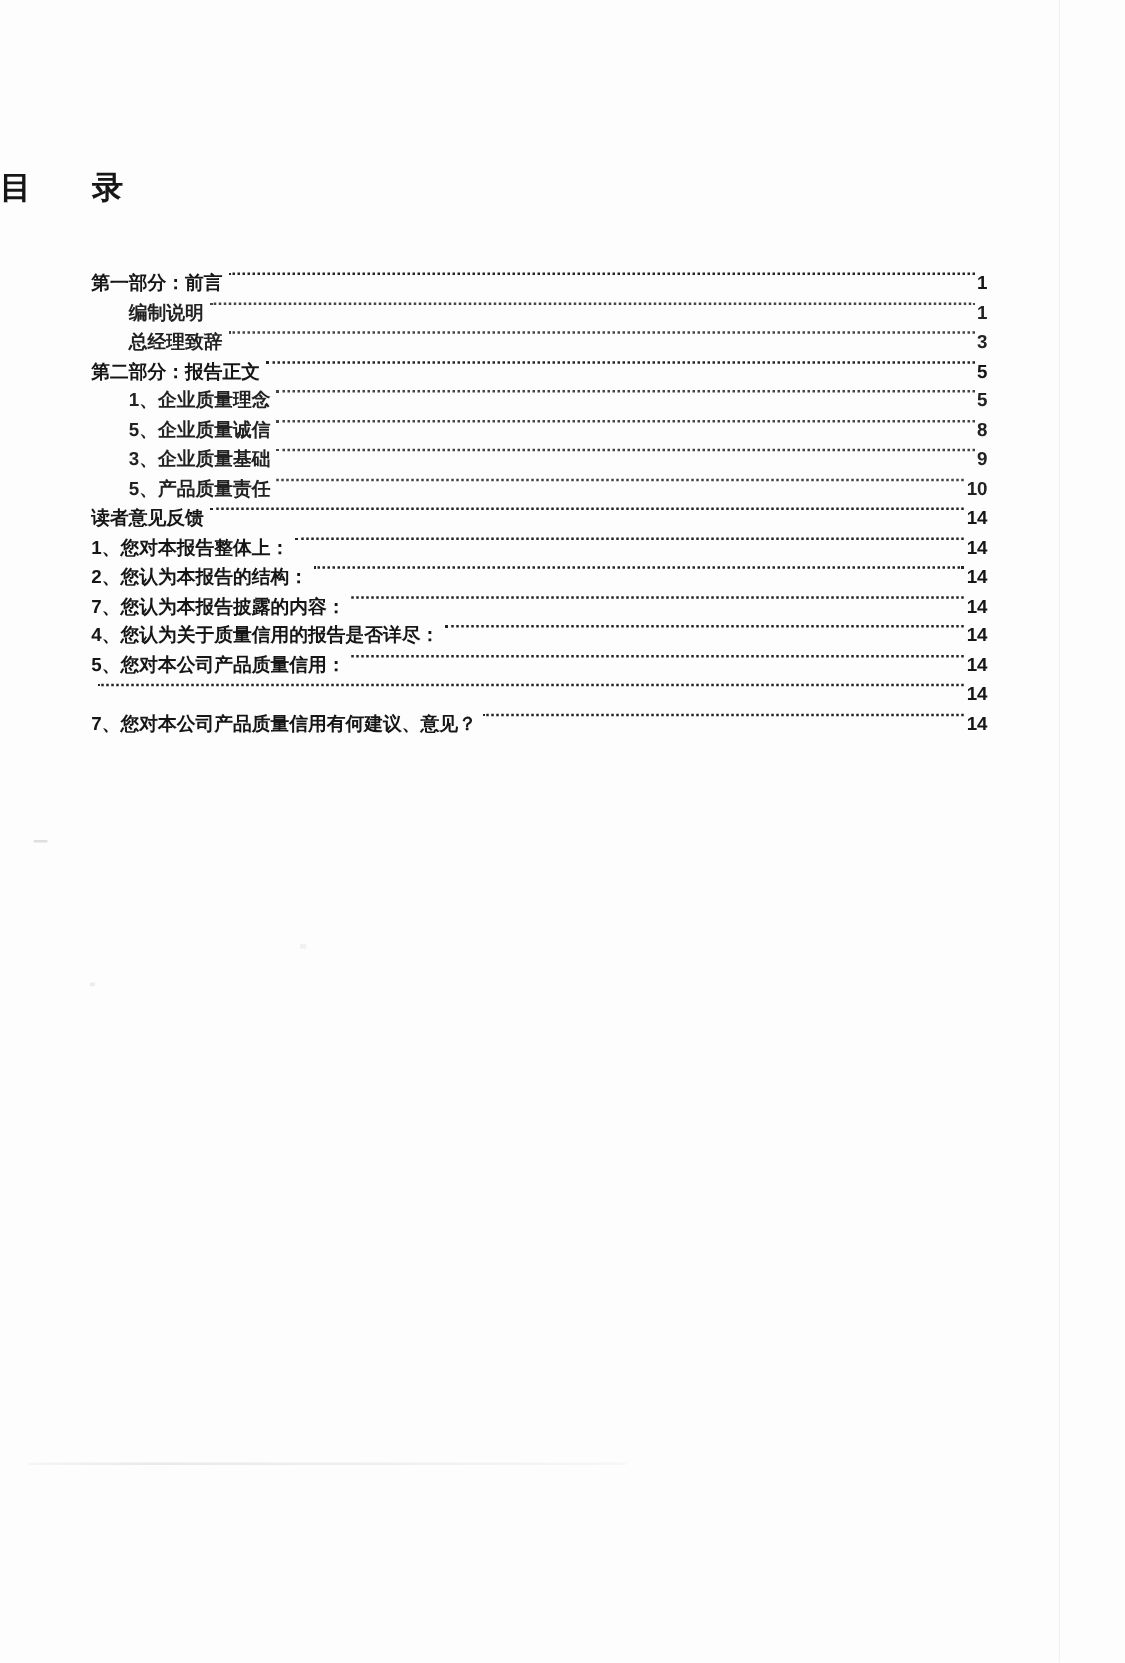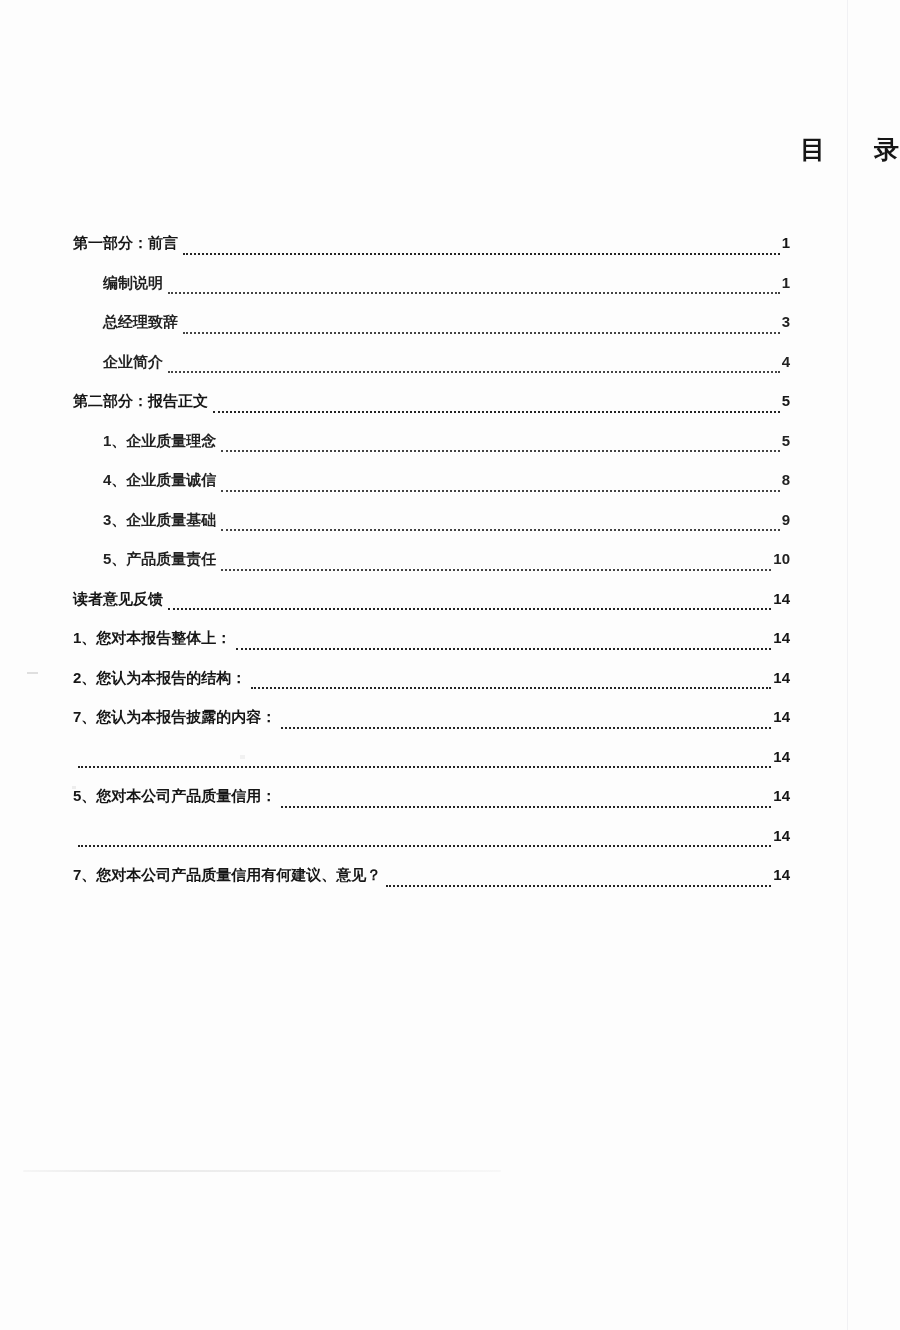--- a/index.html
+++ b/index.html
@@ -13,41 +13,40 @@
     overflow: hidden;
     background: var(--bg, #fdfdfd);
     color: var(--text, #1d1d1d);
     font-family: "Liberation Sans", sans-serif;
   }
   .page-title {
     position: absolute;
     top: 116px;
     left: 0;
     width: 100%;
-    text-align: right;
+    text-align: left;
     font-size: 25px;
     font-weight: bold;
     letter-spacing: 1px;
     white-space: pre;
     color: #161616;
   }
   .toc {
     position: absolute;
     top: 215px;
     left: 73px;
     right: 110px;
   }
   .toc-row {
     display: flex;
-    align-items: flex-end;
+    align-items: flex-start;
     height: 23.5px;
     line-height: 23.5px;
     font-size: 15px;
     color: #222;
-    margin-top: 16px;
   }
   .toc-row.bold {
     font-weight: bold;
     color: #161616;
   }
   .toc-row.lvl1 { padding-left: 30px; font-weight: bold; }
   .toc-label { white-space: nowrap; }
   .dot-leader {
     flex: 1;
     min-width: 20px;
@@ -118,37 +117,32 @@
       <div class="toc-row lvl1">
         <span class="toc-label">编制说明</span>
         <span class="dot-leader"></span>
         <span class="toc-page-num">1</span>
       </div>
       <div class="toc-row lvl1">
         <span class="toc-label">总经理致辞</span>
         <span class="dot-leader"></span>
         <span class="toc-page-num">3</span>
       </div>
-      <div class="toc-row lvl1">
-        <span class="toc-label">企业简介</span>
-        <span class="dot-leader"></span>
-        <span class="toc-page-num">4</span>
-      </div>
       <div class="toc-row lvl0 bold">
         <span class="toc-label">第二部分：报告正文</span>
         <span class="dot-leader"></span>
         <span class="toc-page-num">5</span>
       </div>
       <div class="toc-row lvl1">
         <span class="toc-label">1、企业质量理念</span>
         <span class="dot-leader"></span>
         <span class="toc-page-num">5</span>
       </div>
       <div class="toc-row lvl1">
-        <span class="toc-label">4、企业质量诚信</span>
+        <span class="toc-label">5、企业质量诚信</span>
         <span class="dot-leader"></span>
         <span class="toc-page-num">8</span>
       </div>
       <div class="toc-row lvl1">
         <span class="toc-label">3、企业质量基础</span>
         <span class="dot-leader"></span>
         <span class="toc-page-num">9</span>
       </div>
       <div class="toc-row lvl1">
         <span class="toc-label">5、产品质量责任</span>
@@ -169,20 +163,21 @@
         <span class="toc-label">2、您认为本报告的结构：</span>
         <span class="dot-leader"></span>
         <span class="toc-page-num">14</span>
       </div>
       <div class="toc-row lvl0 bold">
         <span class="toc-label">7、您认为本报告披露的内容：</span>
         <span class="dot-leader"></span>
         <span class="toc-page-num">14</span>
       </div>
       <div class="toc-row lvl0 bold">
+        <span class="toc-label">4、您认为关于质量信用的报告是否详尽：</span>
         <span class="dot-leader"></span>
         <span class="toc-page-num">14</span>
       </div>
       <div class="toc-row lvl0 bold">
         <span class="toc-label">5、您对本公司产品质量信用：</span>
         <span class="dot-leader"></span>
         <span class="toc-page-num">14</span>
       </div>
       <div class="toc-row lvl0 bold">
         <span class="dot-leader"></span>

